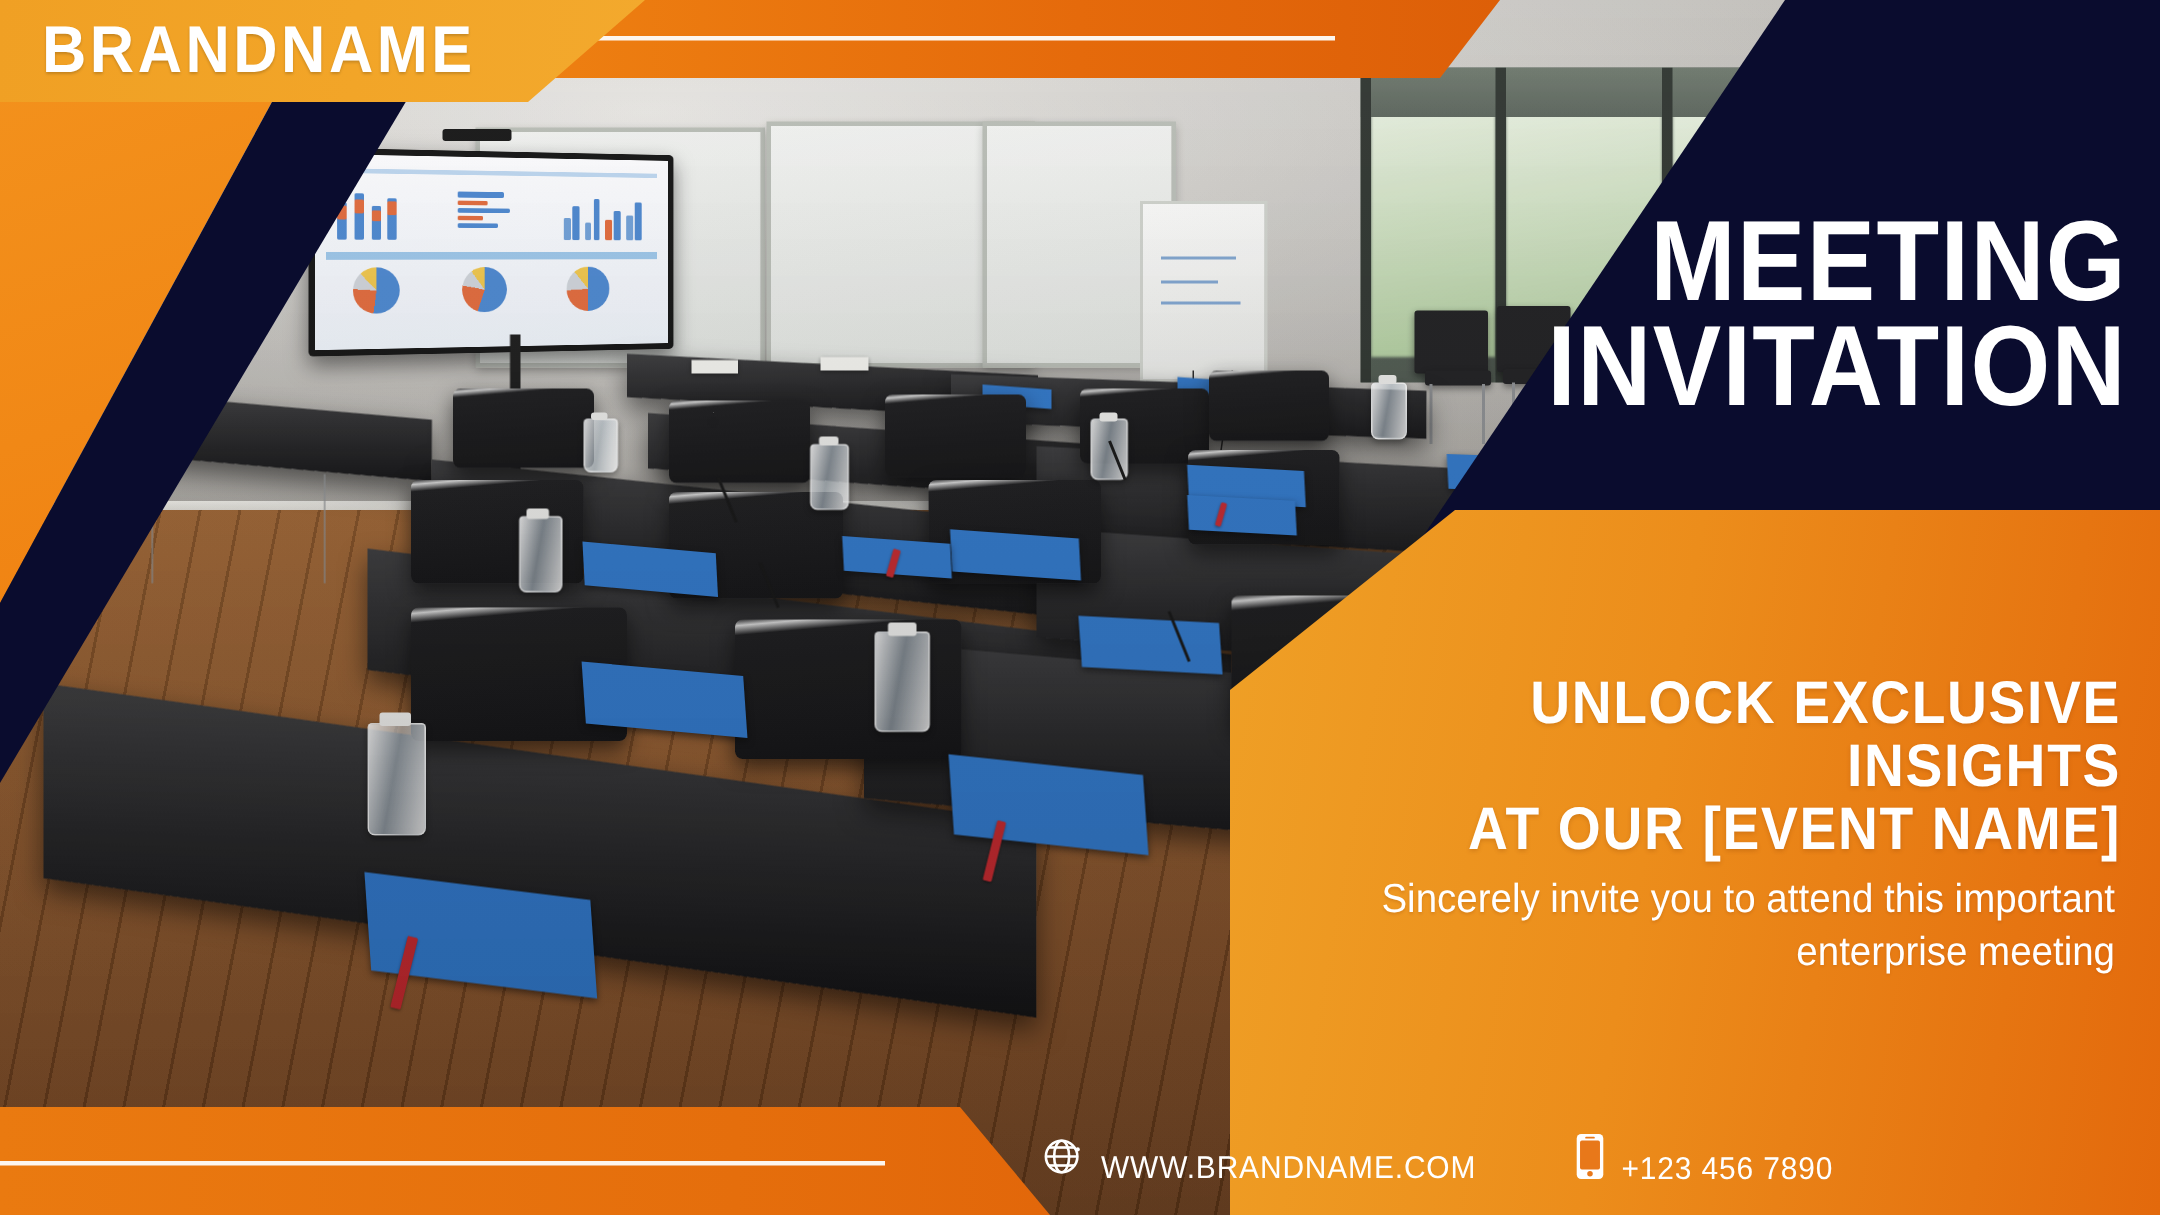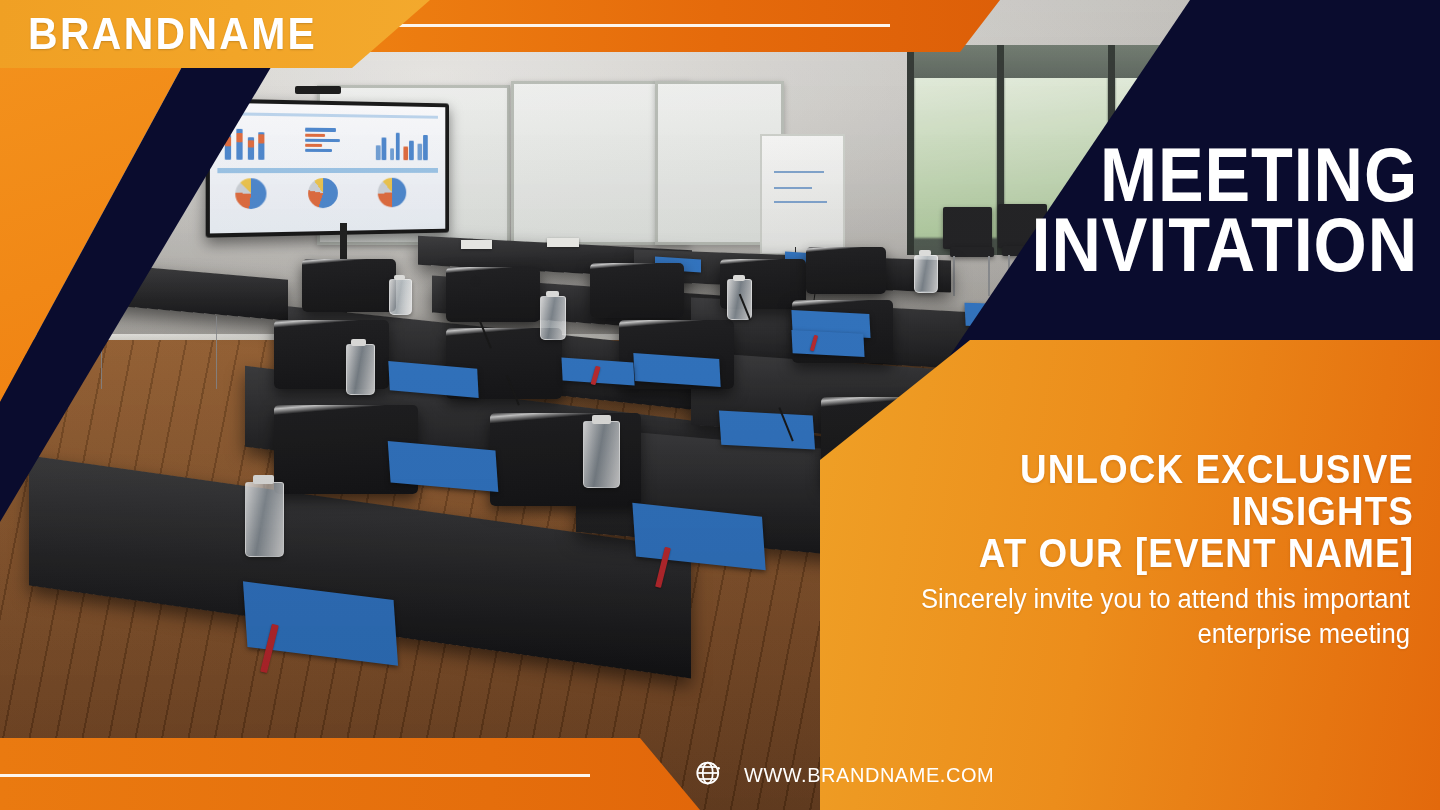--- a/index.html
+++ b/index.html
@@ -151,21 +151,21 @@
   .headline .l2{display:block;}
 
   .subtext{position:absolute;right:30px;top:582px;width:620px;text-align:right;
       color:#fff;font-weight:400;font-size:27px;line-height:1.28;
       font-family:"Liberation Sans Narrow","Liberation Sans",sans-serif;
       transform:scaleX(.95);transform-origin:right center;
       text-shadow:0 1px 2px rgba(120,50,0,.18);}
   .subtext .l2{display:block;}
 
   .contact{position:absolute;bottom:18px;left:694px;display:flex;align-items:center;gap:52px;}
-  .citem{display:flex;align-items:center;gap:20px;}
+  .citem{display:flex;align-items:flex-end;gap:10px;}
   .citem .ctxt{color:#fff;font-size:21px;letter-spacing:.6px;
       font-family:"Liberation Sans Narrow","Liberation Sans",sans-serif;
       transform:scaleX(.95);transform-origin:left center;white-space:nowrap;}
   .ico{display:block;}
 </style>
 </head>
 <body>
 
 <div id="poster">
 
@@ -366,15 +366,26 @@
           <circle cx="11" cy="12" r="8.4"></circle>
           <ellipse cx="11" cy="12" rx="4" ry="8.4"></ellipse>
           <line x1="2.6" y1="12" x2="19.4" y2="12"></line>
           <line x1="4" y1="7.2" x2="18" y2="7.2"></line>
           <line x1="4" y1="16.8" x2="18" y2="16.8"></line>
           <circle cx="19.6" cy="8.2" r="1.1" fill="#ffffff" stroke="none"></circle>
         </svg>
       </span>
       <span class="ctxt">WWW.BRANDNAME.COM</span>
     </div>
+    <div class="citem">
+      <span class="ico">
+        <svg width="22" height="32" viewBox="0 0 16 26">
+          <rect x="0.8" y="0.8" width="14.4" height="24.4" rx="2.4" fill="#ffffff"></rect>
+          <rect x="2.6" y="4.4" width="10.8" height="15.6" rx="1" fill="#e8781a"></rect>
+          <rect x="5.4" y="2.3" width="5.2" height="1" rx="0.5" fill="#e8781a"></rect>
+          <circle cx="8" cy="22.3" r="1.5" fill="#e8781a"></circle>
+        </svg>
+      </span>
+      <span class="ctxt">+123 456 7890</span>
+    </div>
   </div>
 
 </div>
 
 </body></html>

